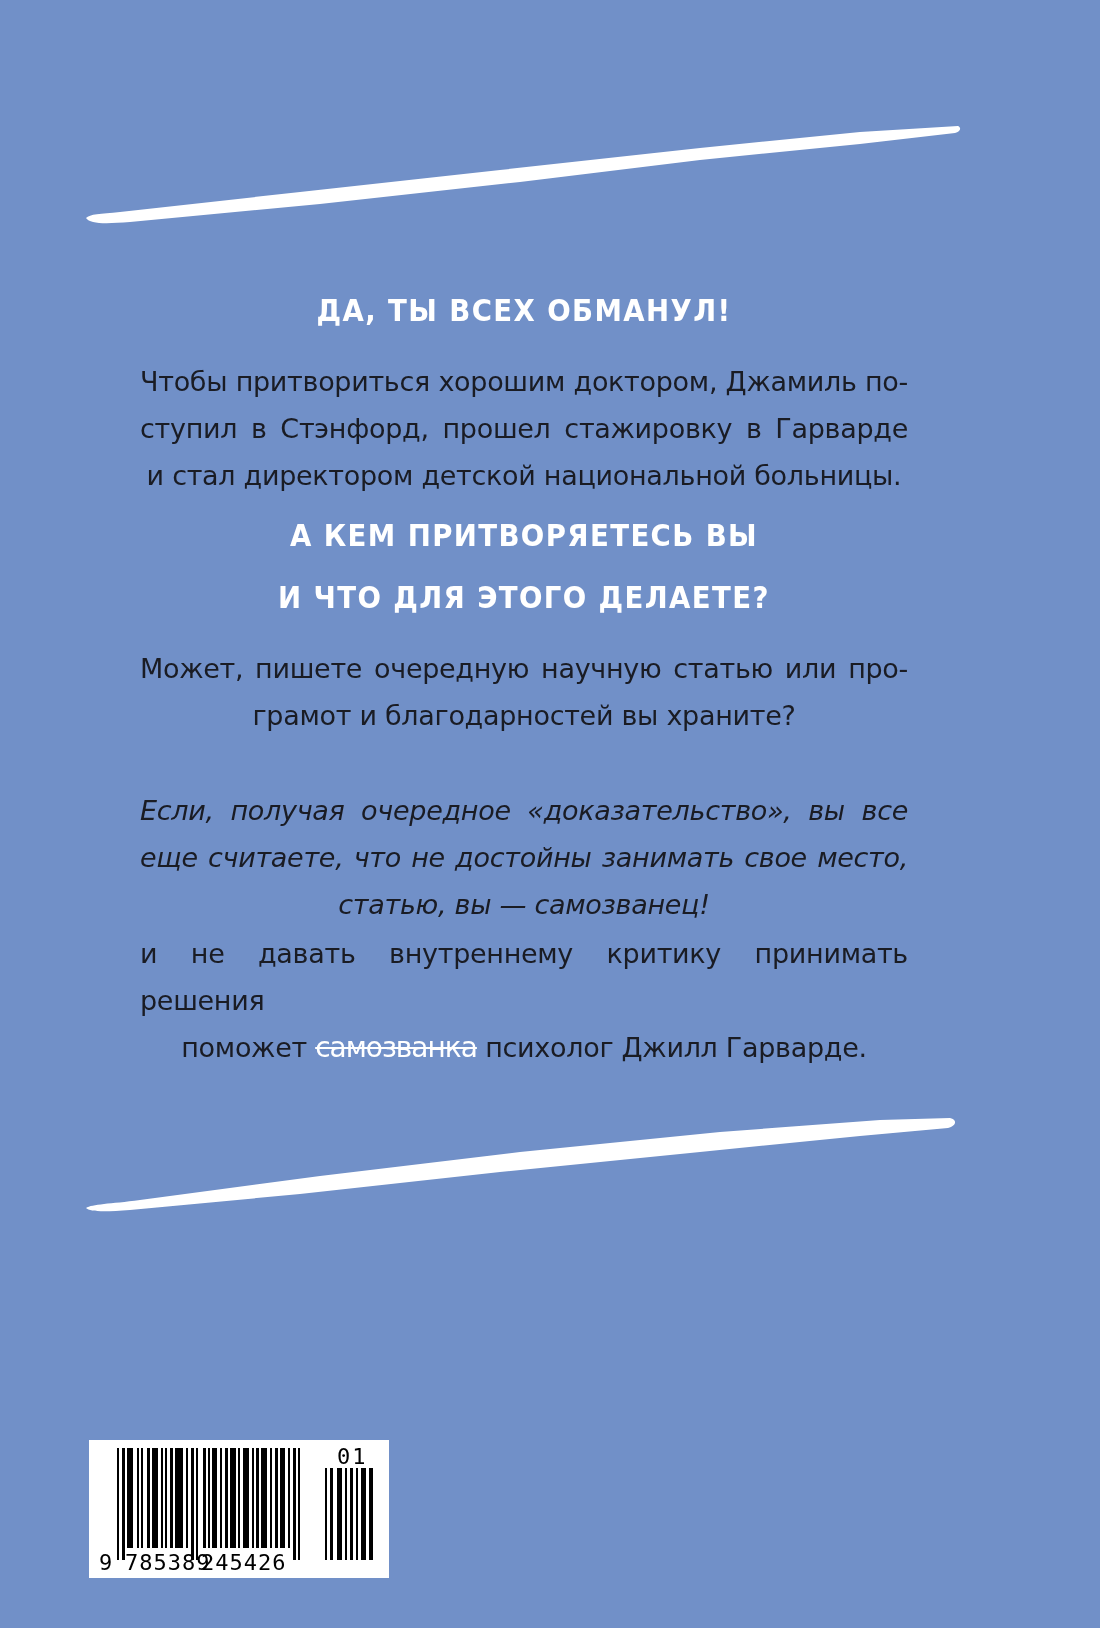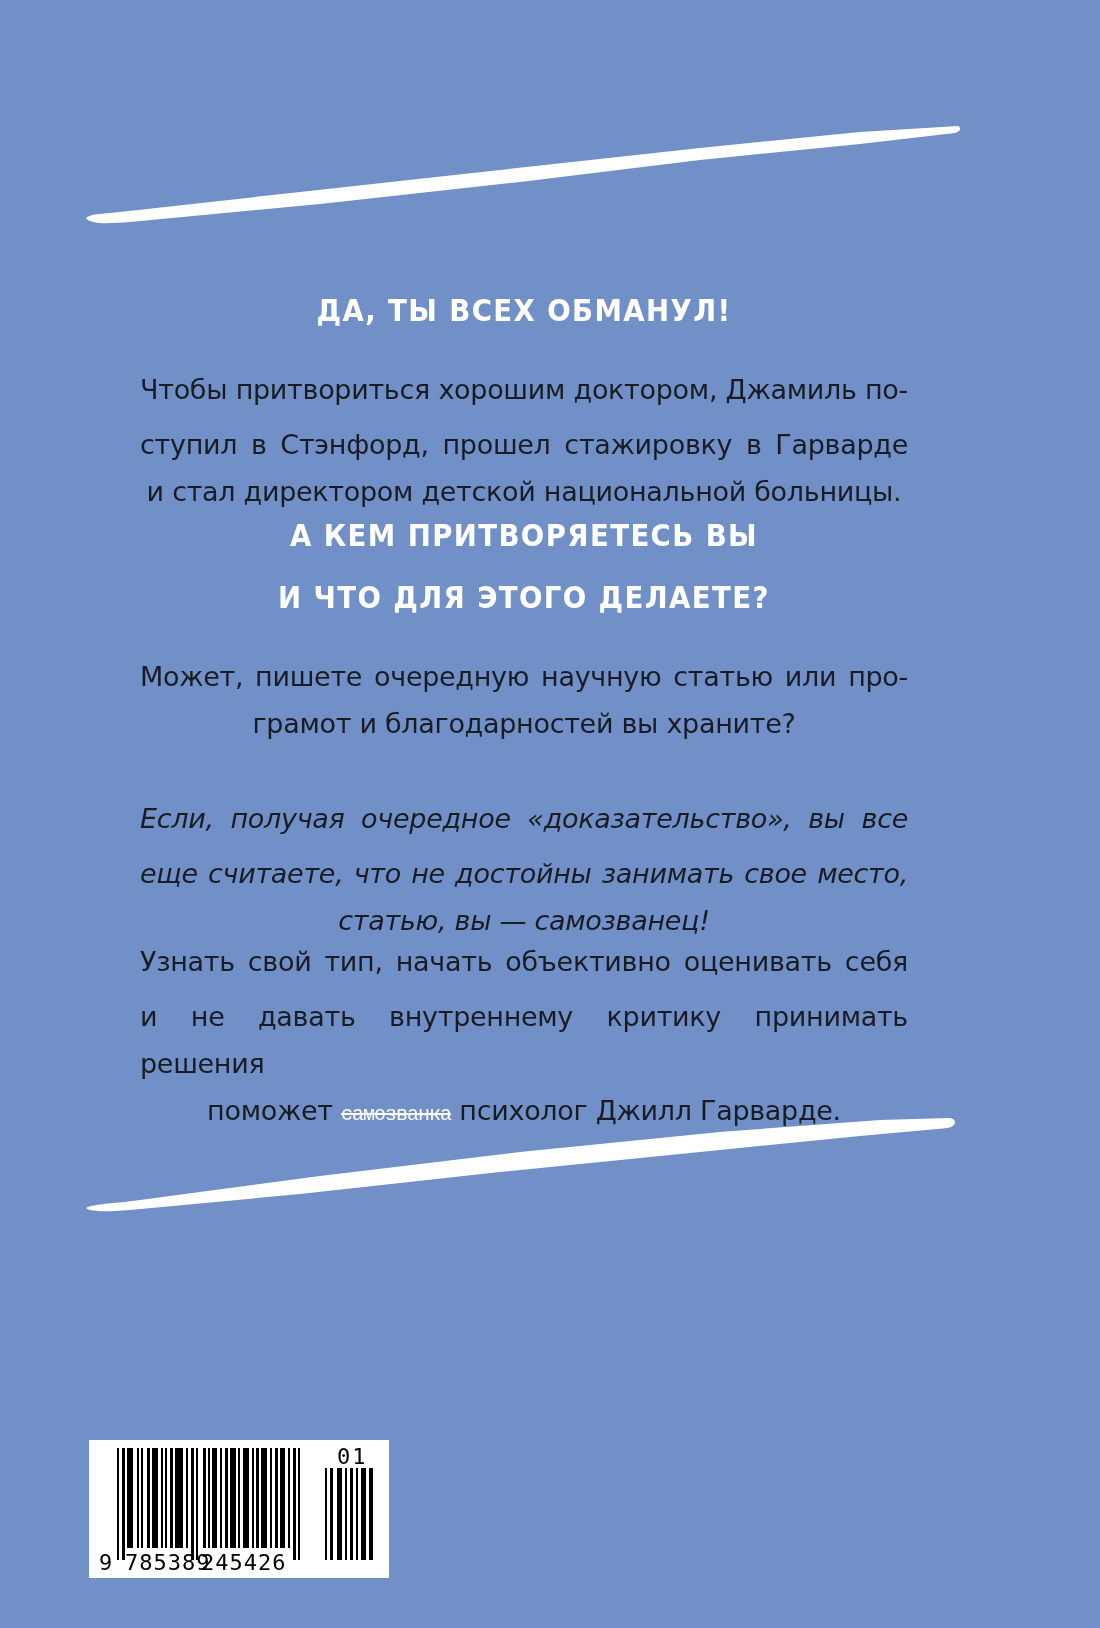--- a/index.html
+++ b/index.html
@@ -46,40 +46,38 @@
       font-size: 27px;
       line-height: 47px;
       margin: 0;
       text-align: center;
       letter-spacing: -0.3px;
     }
     .para .justify-line {
       display: block;
       text-align: justify;
       text-align-last: justify;
-      margin-top: 8px;
     }
     .para .center-line {
       display: block;
     }
     .h1 { position: absolute; top: 0; left: 0; right: 0; }
     .p1 { position: absolute; top: 78px; left: 0; right: 0; }
     .h2 { position: absolute; top: 225px; left: 0; right: 0; }
     .p2 { position: absolute; top: 365px; left: 0; right: 0; }
     .p3 { position: absolute; top: 507px; left: 0; right: 0; font-style: italic; }
     .p4 { position: absolute; top: 650px; left: 0; right: 0; }
 
     .strike {
       text-decoration: line-through;
       text-decoration-color: #ffffff;
       text-decoration-thickness: 2px;
       color: #ffffff;
-      font-size: 20px;
+      font-size: 28px;
       letter-spacing: -1px;
-      font-family: Liberation Mono, monospace;
     }
 
     .barcode {
       position: absolute;
       left: 89px;
       top: 1440px;
       width: 300px;
       height: 138px;
       background: #ffffff;
     }
@@ -111,21 +109,20 @@
     <span class="center-line">грамот и благодарностей вы храните?</span>
   </p>
 
   <p class="para p3">
     <span class="justify-line">Если, получая очередное «доказательство», вы все</span>
     <span class="justify-line">еще считаете, что не достойны занимать свое место,</span>
     <span class="center-line">статью, вы — самозванец!</span>
   </p>
 
   <p class="para p4">
-    <span class="justify-line">Узнать свой тип, начать объективно оценивать себя</span>
     <span class="justify-line">и не давать внутреннему критику принимать решения</span>
     <span class="center-line"><span>поможет </span><span class="strike">самозванка</span><span> психолог Джилл Гарварде.</span></span>
   </p>
 </div>
 
 <svg class="stroke stroke-bottom" viewBox="0 0 1100 110" preserveAspectRatio="none">
   <path d="M86 98 C 92 94, 110 94, 140 90 L 320 66 L 520 42 L 720 22 L 880 10 L 950 8 C 958 10, 956 16, 948 18 L 860 26 L 700 42 L 500 62 L 300 84 L 130 100 C 105 102, 90 102, 86 98 Z" fill="#ffffff"></path>
 </svg>
 
 <div class="barcode">

